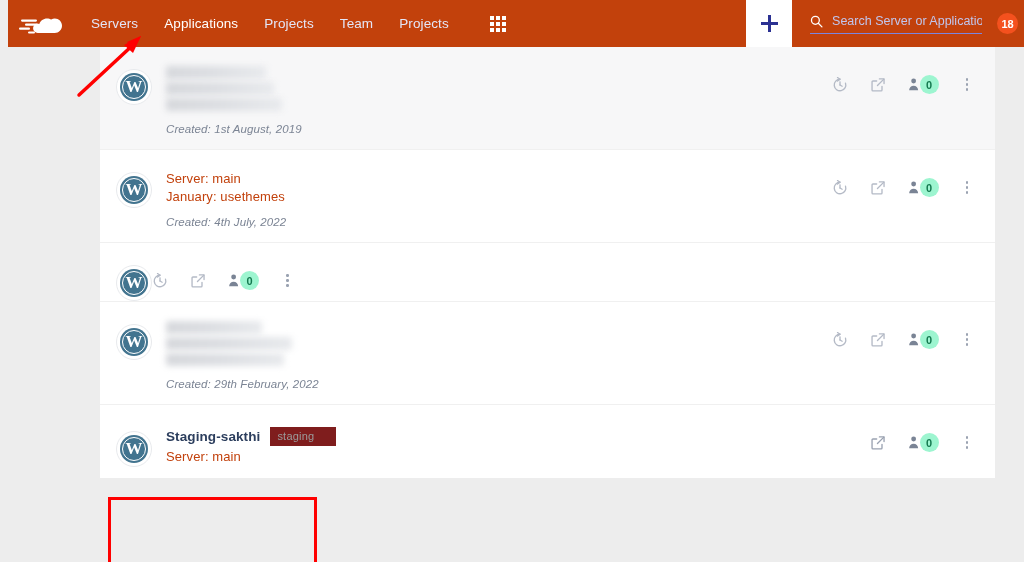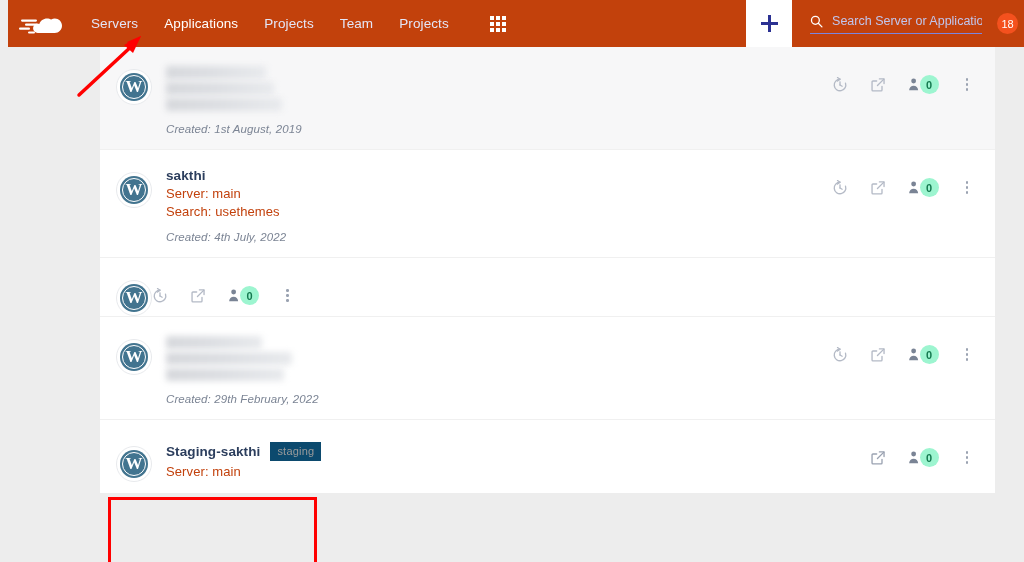--- a/index.html
+++ b/index.html
@@ -69,21 +69,21 @@
   .search-input {
     background: transparent; border: none; outline: none;
     color: #ffffff; font-size: 12.5px;
     font-family: "Liberation Sans", sans-serif;
     width: 100%;
   }
   .search-input::placeholder { color: #c0c6ef; }
   .count-badge {
     width: 21px; height: 21px; border-radius: 50%;
     background: #f4511e; color: #ffffff;
-    font-size: 11px; font-weight: normal;
+    font-size: 11px; font-weight: bold;
     display: flex; align-items: center; justify-content: center;
     margin-left: 6px; flex: 0 0 auto;
   }
 
   
   .page-bg {
     position: absolute; top: 47px; left: 0;
     width: 1024px; height: 515px; background: #ededed;
   }
   .card {
@@ -127,22 +127,22 @@
   }
 
   .row-body { margin-left: 14px; flex: 1; padding-bottom: 14px; }
 
   .app-title {
     font-size: 13.5px; font-weight: bold; color: #2c3e5d;
     letter-spacing: .1px;
   }
   .title-line { display: flex; align-items: center; gap: 10px; }
   .staging-badge {
-    background: #0c4a6e; color: #9b9b9b;
-    font-size: 11px; padding: 3px 7px 4px 7px;
+    background: #7f1d1d; color: #9b9b9b;
+    font-size: 11px; padding: 3px 22px 4px 7px;
     letter-spacing: .2px;
   }
   .meta-line {
     font-size: 13px; color: #c2410c; margin-top: 3px;
     letter-spacing: .1px;
   }
   .created-line {
     font-size: 11.5px; color: #7b8494; margin-top: 12px;
     letter-spacing: .1px;
     font-style: italic;
@@ -291,25 +291,22 @@
       </div>
     </div>
 
     <div class="app-row">
       <div class="row-icon">
         <div class="wp-mark">
             <span>W</span>
           </div>
       </div>
       <div class="row-body">
-        <div class="title-line">
-          <div class="app-title">sakthi</div>
-        </div>
         <div class="meta-line">Server: main</div>
-        <div class="meta-line">Search: usethemes</div>
+        <div class="meta-line">January: usethemes</div>
         <div class="created-line">Created: 4th July, 2022</div>
       </div>
       <div class="row-actions">
         <div class="act">
           <svg width="16" height="16" viewBox="0 0 18 18">
             <path d="M9 2.5a6.5 6.5 0 1 0 6.2 4.5" fill="none" stroke="#b4bac6" stroke-width="1.5" stroke-linecap="round"></path>
             <path d="M9 2.5L6.2 0.6M9 2.5L6.2 4.6" fill="none" stroke="#b4bac6" stroke-width="1.5" stroke-linecap="round"></path>
             <line x1="9" y1="9" x2="9" y2="5.4" stroke="#b4bac6" stroke-width="1.5" stroke-linecap="round"></line>
             <line x1="9" y1="9" x2="11.4" y2="10.4" stroke="#b4bac6" stroke-width="1.5" stroke-linecap="round"></line>
           </svg>

